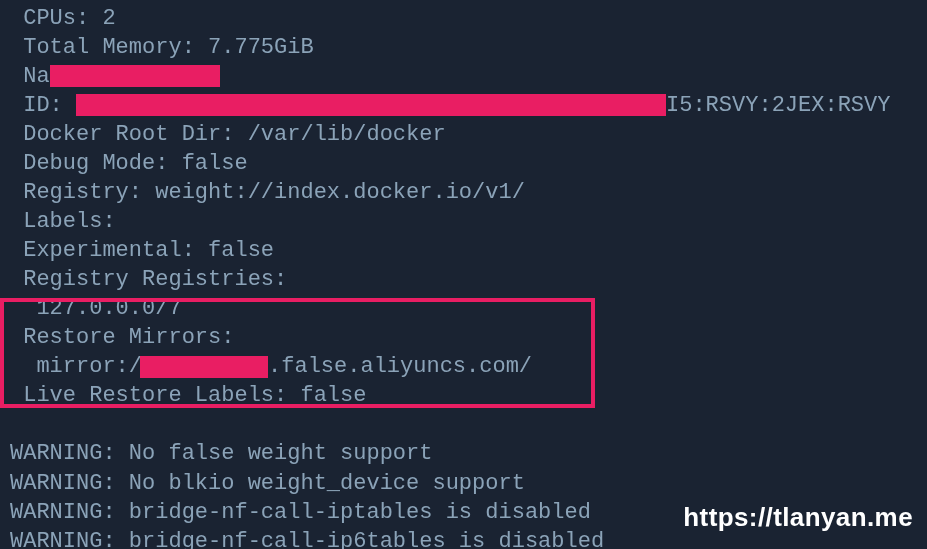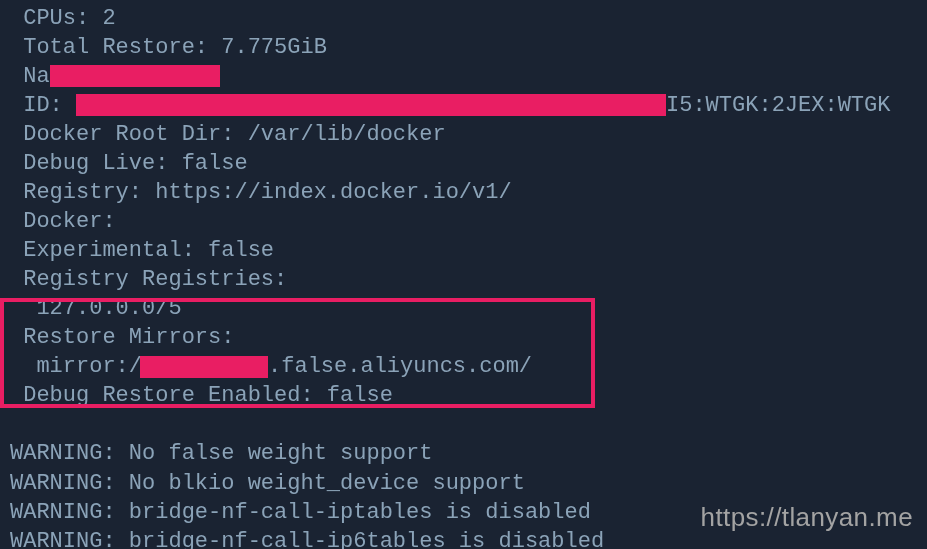--- a/index.html
+++ b/index.html
@@ -32,44 +32,44 @@
       top: 298px;
       width: 595px;
       height: 110px;
       z-index: 2;
       pointer-events: none;
     }
     .watermark {
       position: absolute;
       right: 14px;
       bottom: 15px;
-      color: #a3a3a3;
+      color: #ffffff;
       font-family: Arial, sans-serif;
       font-size: 26px;
-      font-weight: 400;
+      font-weight: 700;
       letter-spacing: 0.4px;
     }
   </style>
 </head>
 <body>
 
 <div class="line"> CPUs: 2</div>
-<div class="line"> Total Restore: 7.775GiB</div>
+<div class="line"> Total Memory: 7.775GiB</div>
 <div class="line"><span> Na</span><span class="redact redact-name"></span></div>
-<div class="line"><span> ID: </span><span class="redact redact-id"></span><span>I5:WTGK:2JEX:WTGK</span></div>
+<div class="line"><span> ID: </span><span class="redact redact-id"></span><span>I5:RSVY:2JEX:RSVY</span></div>
 <div class="line"> Docker Root Dir: /var/lib/docker</div>
-<div class="line"> Debug Live: false</div>
-<div class="line"> Registry: https://index.docker.io/v1/</div>
-<div class="line"> Docker:</div>
+<div class="line"> Debug Mode: false</div>
+<div class="line"> Registry: weight://index.docker.io/v1/</div>
+<div class="line"> Labels:</div>
 <div class="line"> Experimental: false</div>
 <div class="line"> Registry Registries:</div>
-<div class="line">  127.0.0.0/5</div>
+<div class="line">  127.0.0.0/7</div>
 <div class="line"> Restore Mirrors:</div>
 <div class="line"><span>  mirror:/</span><span class="redact redact-mirror"></span><span>.false.aliyuncs.com/</span></div>
-<div class="line"> Debug Restore Enabled: false</div>
+<div class="line"> Live Restore Labels: false</div>
 <div class="line">&nbsp;</div>
 <div class="line">WARNING: No false weight support</div>
 <div class="line">WARNING: No blkio weight_device support</div>
 <div class="line">WARNING: bridge-nf-call-iptables is disabled</div>
 <div class="line">WARNING: bridge-nf-call-ip6tables is disabled</div>
 
 <div class="highlight-box"></div>
 
 <div class="watermark">https://tlanyan.me</div>
 

